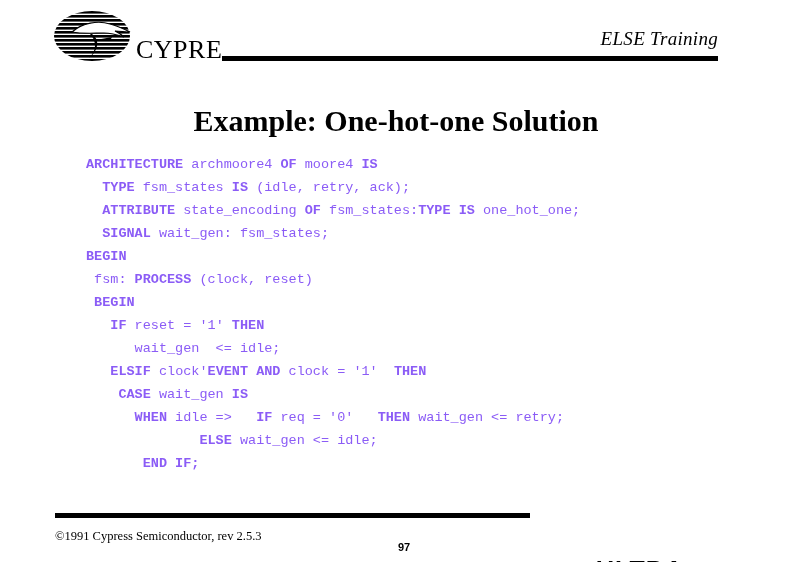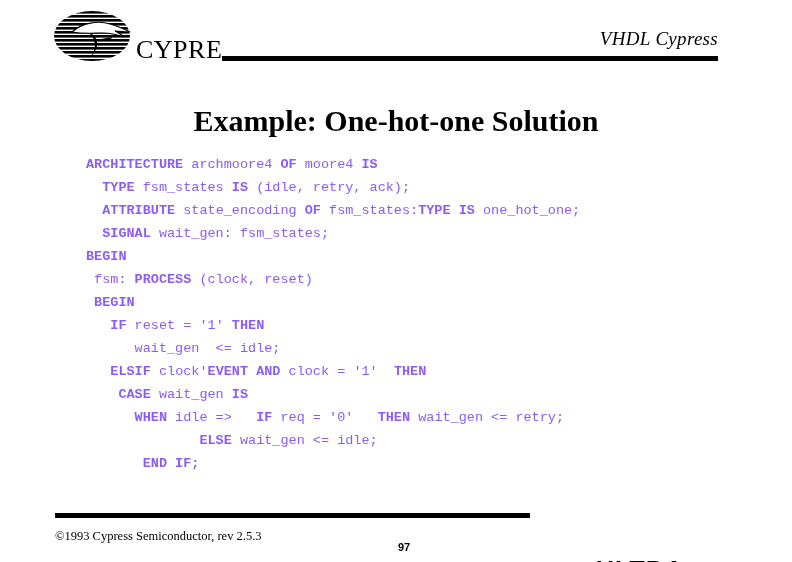--- a/index.html
+++ b/index.html
@@ -160,31 +160,31 @@
                  C66 25, 59 23, 52 23 C42 23, 30 24, 20 22 Z" fill="#ffffff" stroke="#000000" stroke-width="1.1"></path>
         <path d="M40 24 C44 27, 46 31, 45 36 C44 41, 41 45, 37 48
                  C41 44, 43 40, 43 36 C43 31, 41 27, 38 24 Z" fill="#000000"></path>
         <path d="M44 30 L60 27 L58 31 Z" fill="#000000"></path>
       </g>
 
       <text x="84" y="48" font-family="'Liberation Serif', serif" font-size="26" fill="#000000" letter-spacing="0.5">CYPRESS</text>
     </svg>
   </div>
 
-  <div id="header-title">VHDL Cypress</div>
+  <div id="header-title">ELSE Training</div>
 
   <div id="header-rule"></div>
 
   <h1 id="slide-title">Example: One-hot-one Solution</h1>
 
   <div id="code-block"><div class="code-line"><span class="kw">ARCHITECTURE</span><span> archmoore4 </span><span class="kw">OF</span><span> moore4 </span><span class="kw">IS</span></div><div class="code-line"><span>  </span><span class="kw">TYPE</span><span> fsm_states </span><span class="kw">IS</span><span> (idle, retry, ack);</span></div><div class="code-line"><span>  </span><span class="kw">ATTRIBUTE</span><span> state_encoding </span><span class="kw">OF</span><span> fsm_states:</span><span class="kw">TYPE IS</span><span> one_hot_one;</span></div><div class="code-line"><span>  </span><span class="kw">SIGNAL</span><span> wait_gen: fsm_states;</span></div><div class="code-line"><span class="kw">BEGIN</span></div><div class="code-line"><span> fsm: </span><span class="kw">PROCESS</span><span> (clock, reset)</span></div><div class="code-line"><span> </span><span class="kw">BEGIN</span></div><div class="code-line"><span>   </span><span class="kw">IF</span><span> reset = '1' </span><span class="kw">THEN</span></div><div class="code-line"><span>      wait_gen  &lt;= idle;</span></div><div class="code-line"><span>   </span><span class="kw">ELSIF</span><span> clock'</span><span class="kw">EVENT AND</span><span> clock = '1'  </span><span class="kw">THEN</span></div><div class="code-line"><span>    </span><span class="kw">CASE</span><span> wait_gen </span><span class="kw">IS</span></div><div class="code-line"><span>      </span><span class="kw">WHEN</span><span> idle =&gt;   </span><span class="kw">IF</span><span> req = '0'   </span><span class="kw">THEN</span><span> wait_gen &lt;= retry;</span></div><div class="code-line"><span>              </span><span class="kw">ELSE</span><span> wait_gen &lt;= idle;</span></div><div class="code-line"><span>       </span><span class="kw">END IF;</span></div></div>
 
   <div id="footer-rule"></div>
 
-  <div id="footer-copyright">©1993 Cypress Semiconductor, rev 2.5.3</div>
+  <div id="footer-copyright">©1991 Cypress Semiconductor, rev 2.5.3</div>
 
   <div id="page-number">97</div>
 
   <div id="footer-logo">
     <svg viewBox="0 0 140 46" width="140" height="46" aria-hidden="true">
 
       <text x="5" y="26" font-family="'Liberation Sans', sans-serif" font-size="25" font-weight="bold" font-style="italic" fill="#8a8a8a" letter-spacing="1">ULTRA</text>
 
       <text x="2" y="24" font-family="'Liberation Sans', sans-serif" font-size="25" font-weight="bold" font-style="italic" fill="#000000" letter-spacing="1">ULTRA</text>
 

